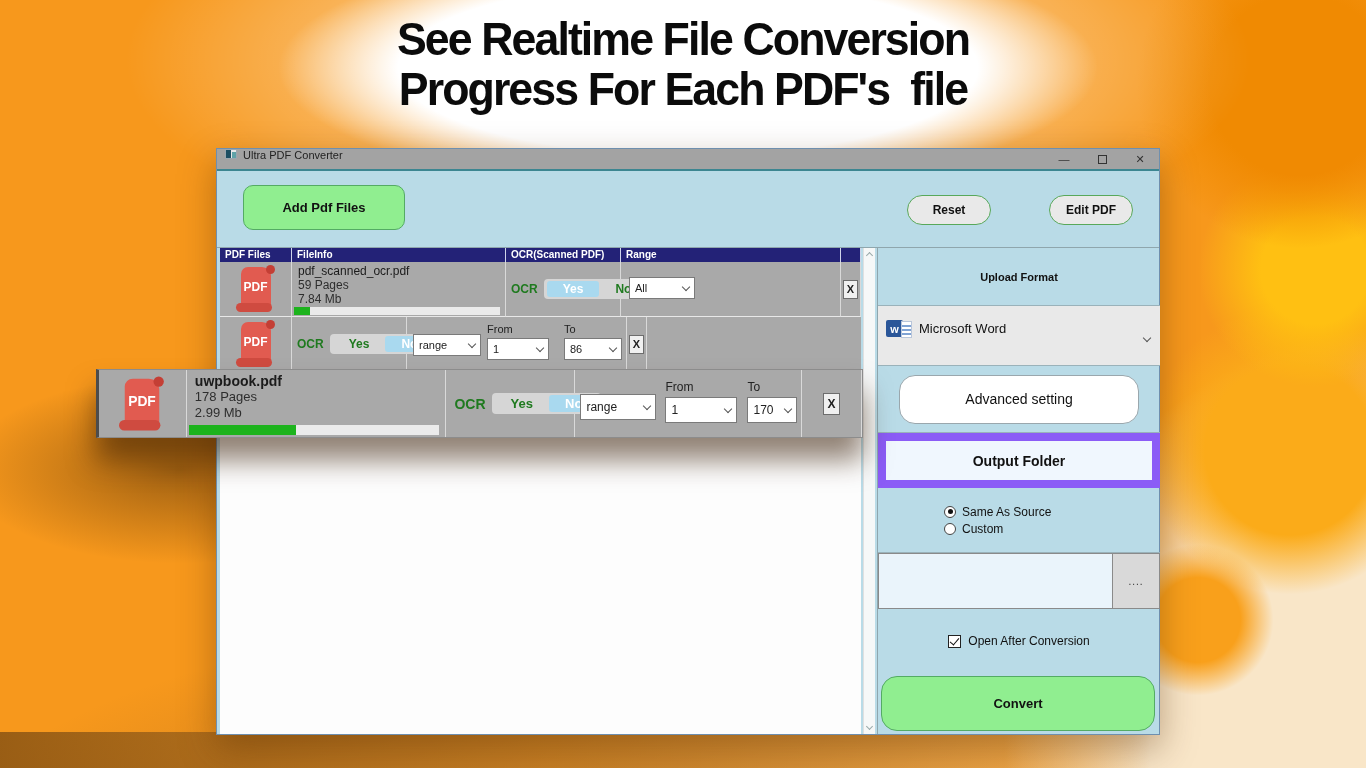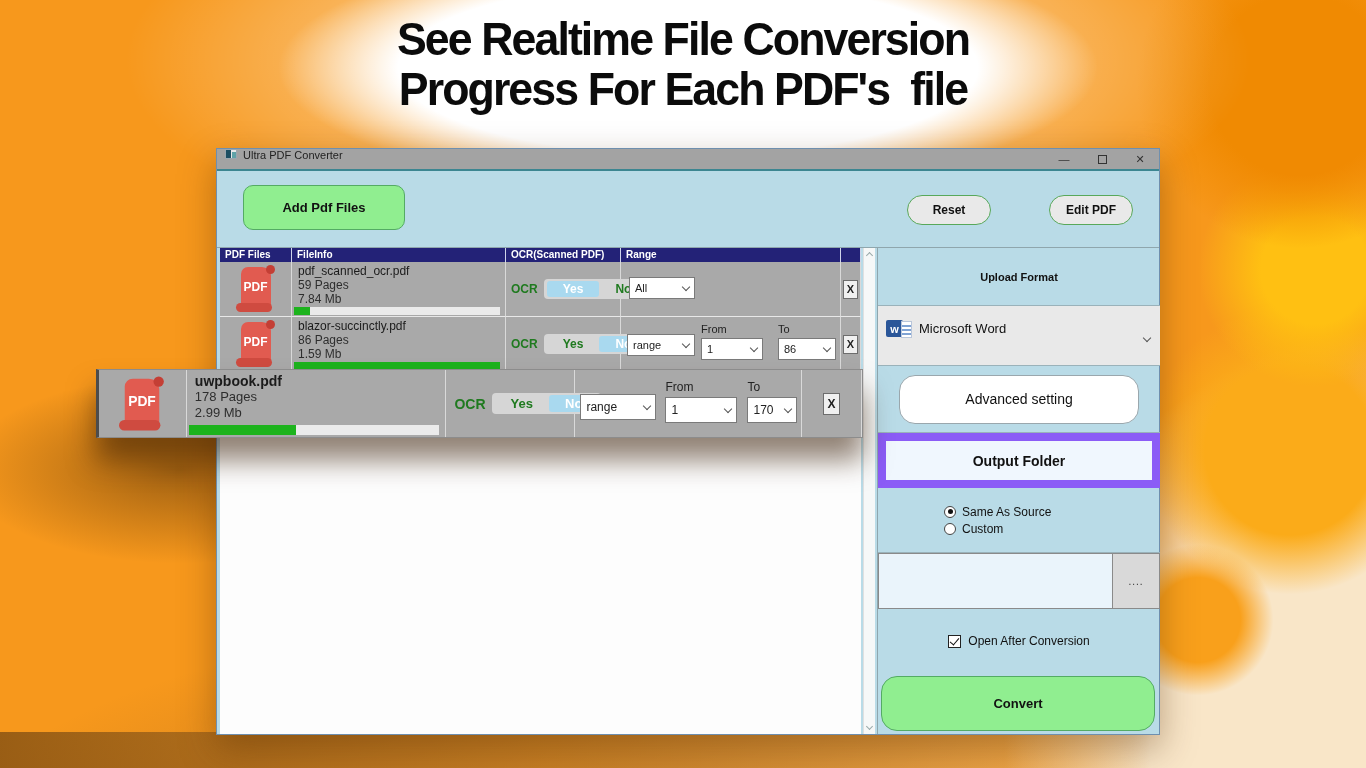--- a/index.html
+++ b/index.html
@@ -218,28 +218,20 @@
 
   <div class="trow" style="top:168px">
     <div class="cell c-pdf">
       <div class="pdficon">
         <span class="pbody"></span>
           <span class="pdot"></span>
           <span class="pcurl"></span>
         <span class="plabel">PDF</span>
       </div>
     </div>
-    <div class="cell c-info">
-      <div class="fname">blazor-succinctly.pdf</div>
-      <div class="fmeta">86 Pages</div>
-      <div class="fmeta">1.59 Mb</div>
-      <div class="pbar">
-        <div class="pfill" style="width: 100%;"></div>
-      </div>
-    </div>
     <div class="cell c-ocr">
       <span class="ocrlbl">OCR</span>
       <span class="toggle">
         <span class="tog">Yes</span>
         <span class="tog sel">No</span>
       </span>
     </div>
     <div class="cell c-range">
       <div class="dd" style="position:absolute; left:6px; top:17px; width:68px; height:22px;">
         <span>range</span>

